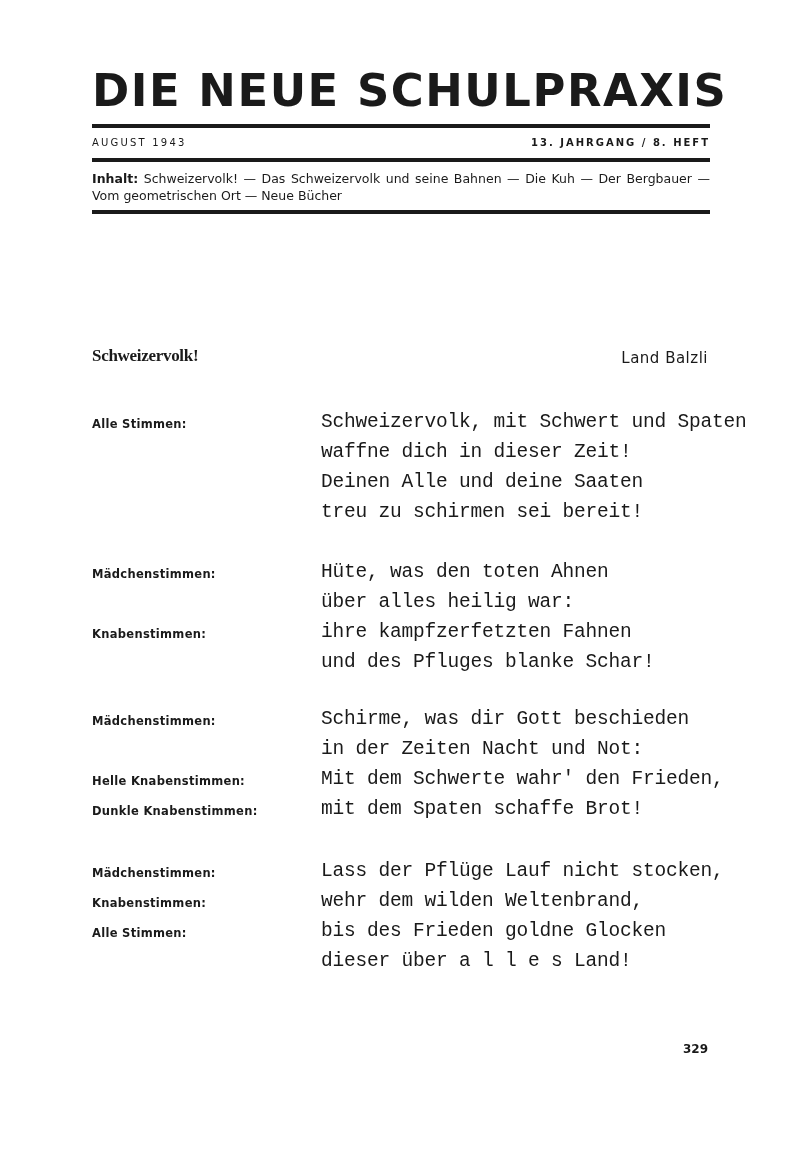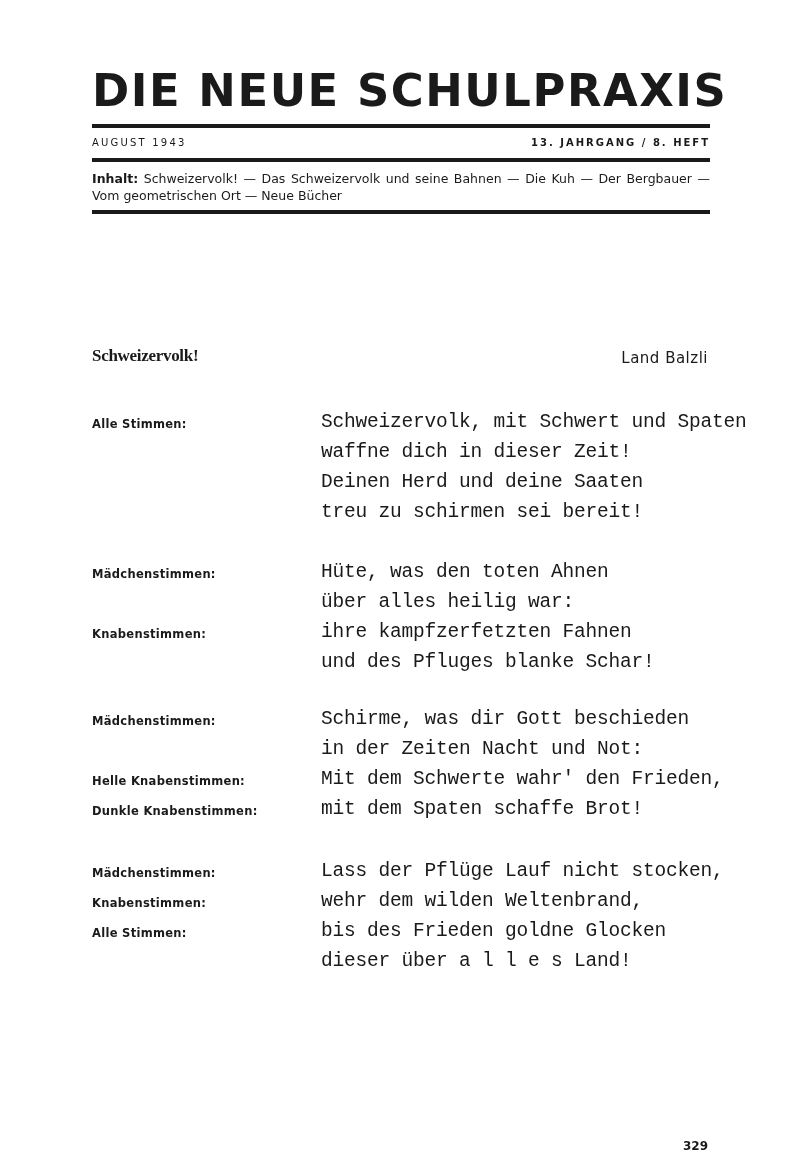--- a/index.html
+++ b/index.html
@@ -112,21 +112,21 @@
       font-family: Liberation Mono, monospace;
       font-size: 19.5px;
       line-height: 28px;
       white-space: nowrap;
       letter-spacing: -0.2px;
       margin-left: 20px;
     }
     .page-number {
       position: absolute;
       right: 92px;
-      top: 1139px;
+      top: 1042px;
       font-family: "DejaVu Sans", sans-serif;
       font-weight: bold;
       font-size: 12px;
       line-height: 14px;
       text-align: right;
     }
   </style>
 </head>
 <body>
 
@@ -156,21 +156,21 @@
   <div class="line">
     <span class="voice">Alle Stimmen:</span>
     <span class="verse">Schweizervolk, mit Schwert und Spaten</span>
   </div>
   <div class="line">
     <span class="voice"></span>
     <span class="verse">waffne dich in dieser Zeit!</span>
   </div>
   <div class="line">
     <span class="voice"></span>
-    <span class="verse">Deinen Herd und deine Saaten</span>
+    <span class="verse">Deinen Alle und deine Saaten</span>
   </div>
   <div class="line">
     <span class="voice"></span>
     <span class="verse">treu zu schirmen sei bereit!</span>
   </div>
 </div>
 
 <div class="stanza" style="top:558px;">
   <div class="line">
     <span class="voice">Mädchenstimmen:</span>

